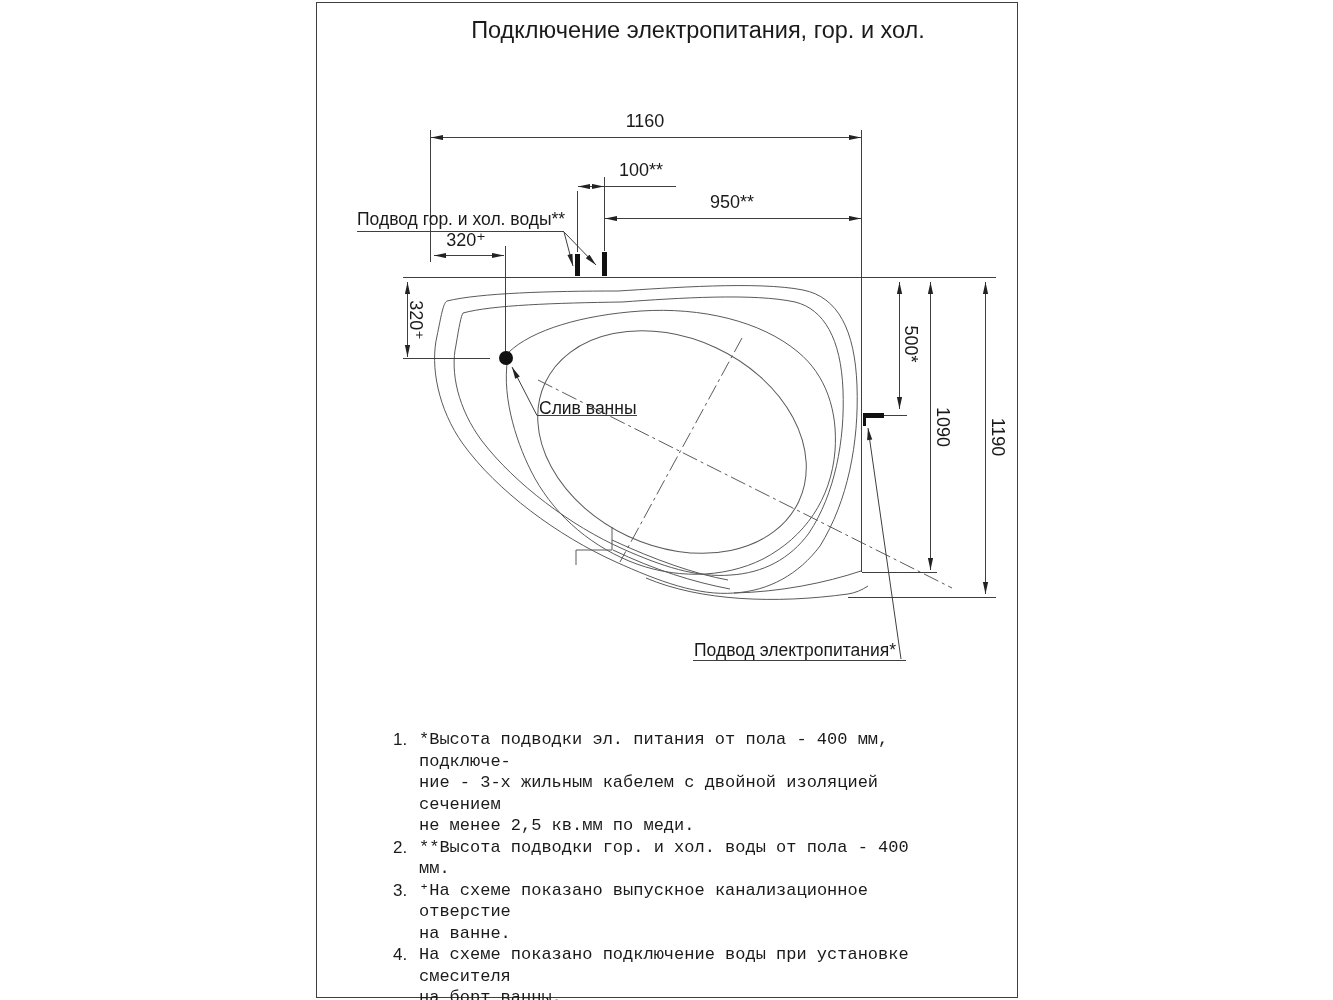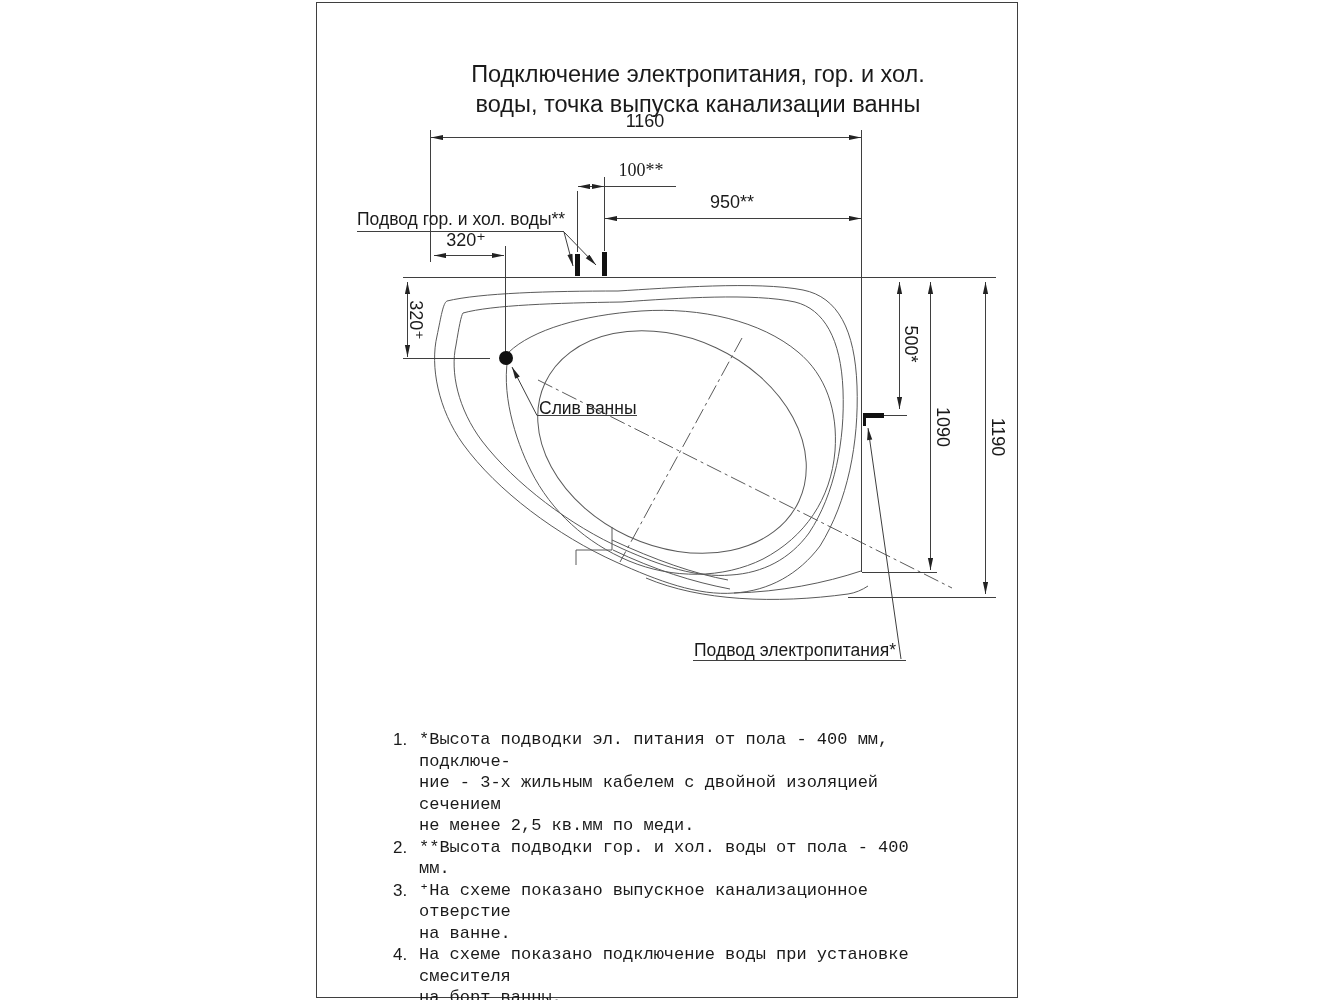--- a/index.html
+++ b/index.html
@@ -4,21 +4,21 @@
 <style>
   html,body{margin:0;padding:0;background:#fff;}
   .canvas{
     position:relative;width:1333px;height:1000px;overflow:hidden;
     background:var(--bg,#fff);
     font-family:"Liberation Sans","DejaVu Sans",sans-serif;
     color:var(--ink,#1a1a1a);
   }
   svg{position:absolute;left:0;top:0;}
   .titleblock{position:absolute;left:383px;top:16px;width:630px;text-align:center;
-    font-size:23.5px;line-height:29.5px;color:var(--ink,#1a1a1a);margin-top:44px;}
+    font-size:23.5px;line-height:29.5px;color:var(--ink,#1a1a1a);}
   .dimtext{position:absolute;width:90px;text-align:center;font-size:18px;line-height:20px;white-space:nowrap;}
   .vtext{position:absolute;width:90px;height:20px;display:flex;align-items:center;justify-content:center;
     transform:rotate(90deg);font-size:18px;white-space:nowrap;}
   .lbl{position:absolute;font-size:17.5px;line-height:20px;white-space:nowrap;}
   .notes{position:absolute;left:393px;top:729px;width:545px;font-size:17px;line-height:21.5px;}
   .note{display:flex;}
   .note .num{width:26px;flex:0 0 26px;}
   .note .txt{white-space:pre-line;flex:1;font-family:Liberation Mono, monospace;}
 </style>
 </head>
@@ -119,25 +119,24 @@
       <line x1="577.5" y1="254" x2="577.5" y2="276" stroke-width="5"></line>
       <line x1="604.5" y1="252" x2="604.5" y2="276" stroke-width="5"></line>
       <line x1="863" y1="415.5" x2="884" y2="415.5" stroke-width="5"></line>
       <line x1="864.5" y1="413" x2="864.5" y2="426" stroke-width="3"></line>
       <circle cx="506" cy="358" r="7" fill="#111" stroke="none"></circle>
     </g>
   </svg>
 
   <div class="titleblock">
     <div>Подключение электропитания, гор. и хол.</div>
-    <div>воды, точка выпуска канализации ванны</div>
   </div>
 
   <div class="dimtext" style="left:600px;top:111px;">1160</div>
-  <div class="dimtext" style="left:596px;top:160px;font-family:Liberation Serif, serif;">100**</div>
+  <div class="dimtext" style="left:596px;top:160px;">100**</div>
   <div class="dimtext" style="left:687px;top:192px;">950**</div>
   <div class="dimtext" style="left:421px;top:230px;">320⁺</div>
   <div class="vtext" style="left:371px;top:310px;">320⁺</div>
   <div class="vtext" style="left:866px;top:334px;">500*</div>
   <div class="vtext" style="left:898px;top:417px;">1090</div>
   <div class="vtext" style="left:953px;top:427px;">1190</div>
 
   <div class="lbl" style="left:357px;top:209px;">Подвод гор. и хол. воды**</div>
   <div class="lbl" style="left:539px;top:398px;">Слив ванны</div>
   <div class="lbl" style="left:694px;top:640px;">Подвод электропитания*</div>

